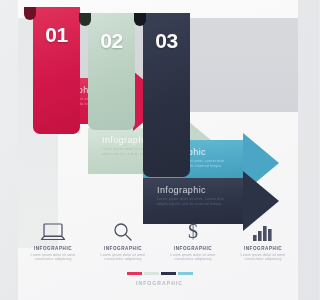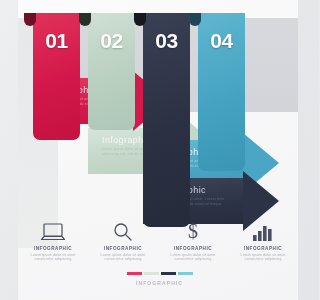--- a/index.html
+++ b/index.html
@@ -24,28 +24,28 @@
 
   
   .banner{position:absolute;width:47px;border-radius:0 0 7px 7px;}
   .banner .fold{position:absolute;left:-9px;top:0;width:12px;height:13px;
     border-radius:0 0 7px 7px;}
   .banner .num{
     position:absolute;left:0;right:0;top:16px;text-align:center;
     font-size:21px;font-weight:bold;color:#fbfbfb;letter-spacing:-0.5px;
     text-shadow:0 1px 2px rgba(0,0,0,.28);font-family:"Liberation Sans",sans-serif;}
 
-  #b1{left:33px;top:13px;height:127px;
+  #b1{left:33px;top:7px;height:127px;
       background:linear-gradient(160deg,#e0325a 0%,#d2174a 55%,#c4123f 100%);}
   #b1 .fold{background:#6d1226;}
   #b2{left:88px;top:13px;height:117px;
       background:linear-gradient(160deg,#cfe0d4 0%,#b9cfc0 55%,#aec7b8 100%);}
   #b2 .fold{background:#273029;}
   #b2 .num{color:#fdfdfd;text-shadow:0 1px 2px rgba(60,80,65,.35);}
-  #b3{left:143px;top:13px;height:214px;
+  #b3{left:143px;top:13px;height:164px;
       background:linear-gradient(160deg,#3a4055 0%,#2b3042 55%,#262b3c 100%);}
   #b3 .fold{background:#15181f;}
   #b4{left:198px;top:13px;height:158px;
       background:linear-gradient(160deg,#5fb6cf 0%,#45a3c2 55%,#3b95b4 100%);}
   #b4 .fold{background:#1f4654;}
 
   
   .arrow{position:absolute;height:46px;}
   .arrow .body{position:absolute;left:0;top:0;height:46px;}
   .arrow .head{position:absolute;top:-7px;width:0;height:0;
@@ -135,24 +135,20 @@
   <div class="arrow" id="a3">
     <div class="body"></div>
     <div class="head"></div>
     <div class="txt">
       <div class="ttl">Infographic</div>
       <span class="ln">Lorem ipsum dolor sit amet, consectetur</span>
       <span class="ln">adipiscing elit, sed do eiusmod tempor.</span>
     </div>
   </div>
 
-  <div class="banner" id="b4">
-    <div class="fold"></div>
-    <div class="num">04</div>
-  </div>
 
   <div class="arrow" id="a4">
     <div class="body"></div>
     <div class="head"></div>
     <div class="txt">
       <div class="ttl">Infographic</div>
       <span class="ln">Lorem ipsum dolor sit amet, consectetur</span>
       <span class="ln">adipiscing elit, sed do eiusmod tempor.</span>
     </div>
   </div>

